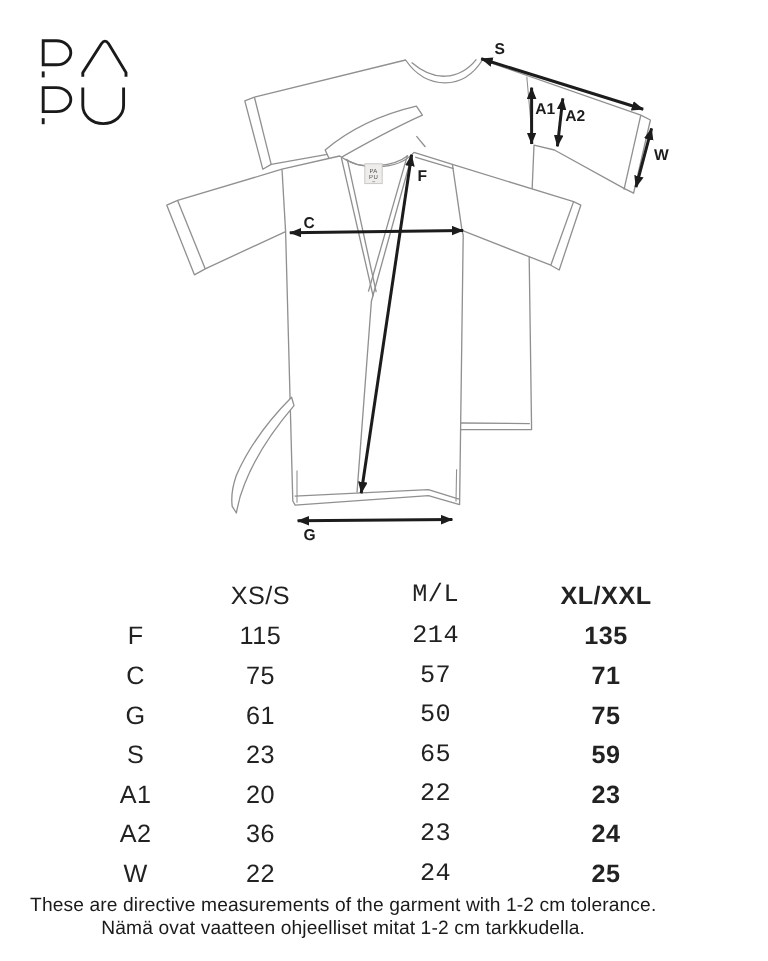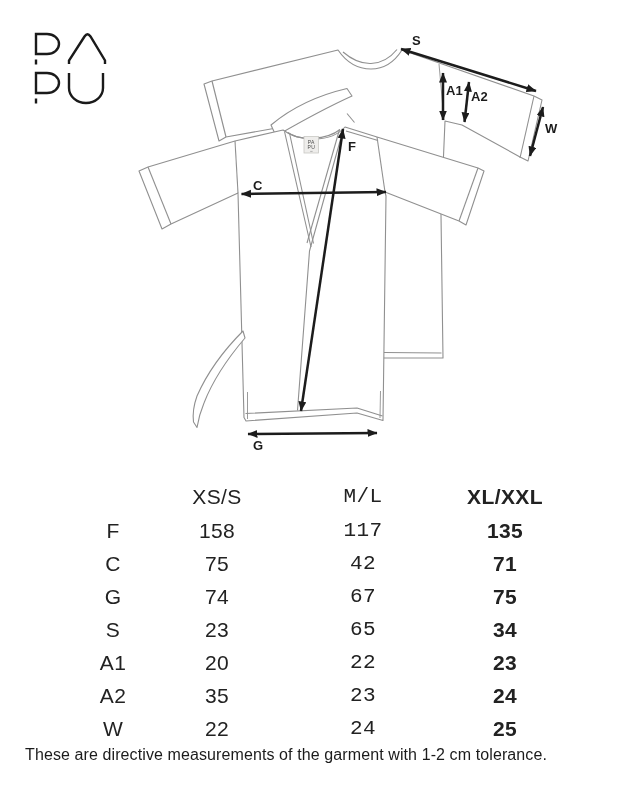--- a/index.html
+++ b/index.html
@@ -107,57 +107,58 @@
 </svg>
 
 <div class="mtable">
   <div class="trow" style="top:485px">
     <span class="c1">XS/S</span>
     <span class="c2">M/L</span>
     <span class="c3">XL/XXL</span>
   </div>
   <div class="trow" style="top:519px">
     <span class="c0">F</span>
-    <span class="c1">158</span>
-    <span class="c2">117</span>
+    <span class="c1">115</span>
+    <span class="c2">214</span>
     <span class="c3">135</span>
   </div>
   <div class="trow" style="top:552px">
     <span class="c0">C</span>
     <span class="c1">75</span>
-    <span class="c2">42</span>
+    <span class="c2">57</span>
     <span class="c3">71</span>
   </div>
   <div class="trow" style="top:585px">
     <span class="c0">G</span>
-    <span class="c1">74</span>
-    <span class="c2">67</span>
+    <span class="c1">61</span>
+    <span class="c2">50</span>
     <span class="c3">75</span>
   </div>
   <div class="trow" style="top:618px">
     <span class="c0">S</span>
     <span class="c1">23</span>
     <span class="c2">65</span>
-    <span class="c3">34</span>
+    <span class="c3">59</span>
   </div>
   <div class="trow" style="top:651px">
     <span class="c0">A1</span>
     <span class="c1">20</span>
     <span class="c2">22</span>
     <span class="c3">23</span>
   </div>
   <div class="trow" style="top:684px">
     <span class="c0">A2</span>
-    <span class="c1">35</span>
+    <span class="c1">36</span>
     <span class="c2">23</span>
     <span class="c3">24</span>
   </div>
   <div class="trow" style="top:717px">
     <span class="c0">W</span>
     <span class="c1">22</span>
     <span class="c2">24</span>
     <span class="c3">25</span>
   </div>
 </div>
 
 <div class="footer">
   <div>These are directive measurements of the garment with 1-2 cm tolerance.</div>
+  <div>Nämä ovat vaatteen ohjeelliset mitat 1-2 cm tarkkudella.</div>
 </div>
 
 </body></html>

